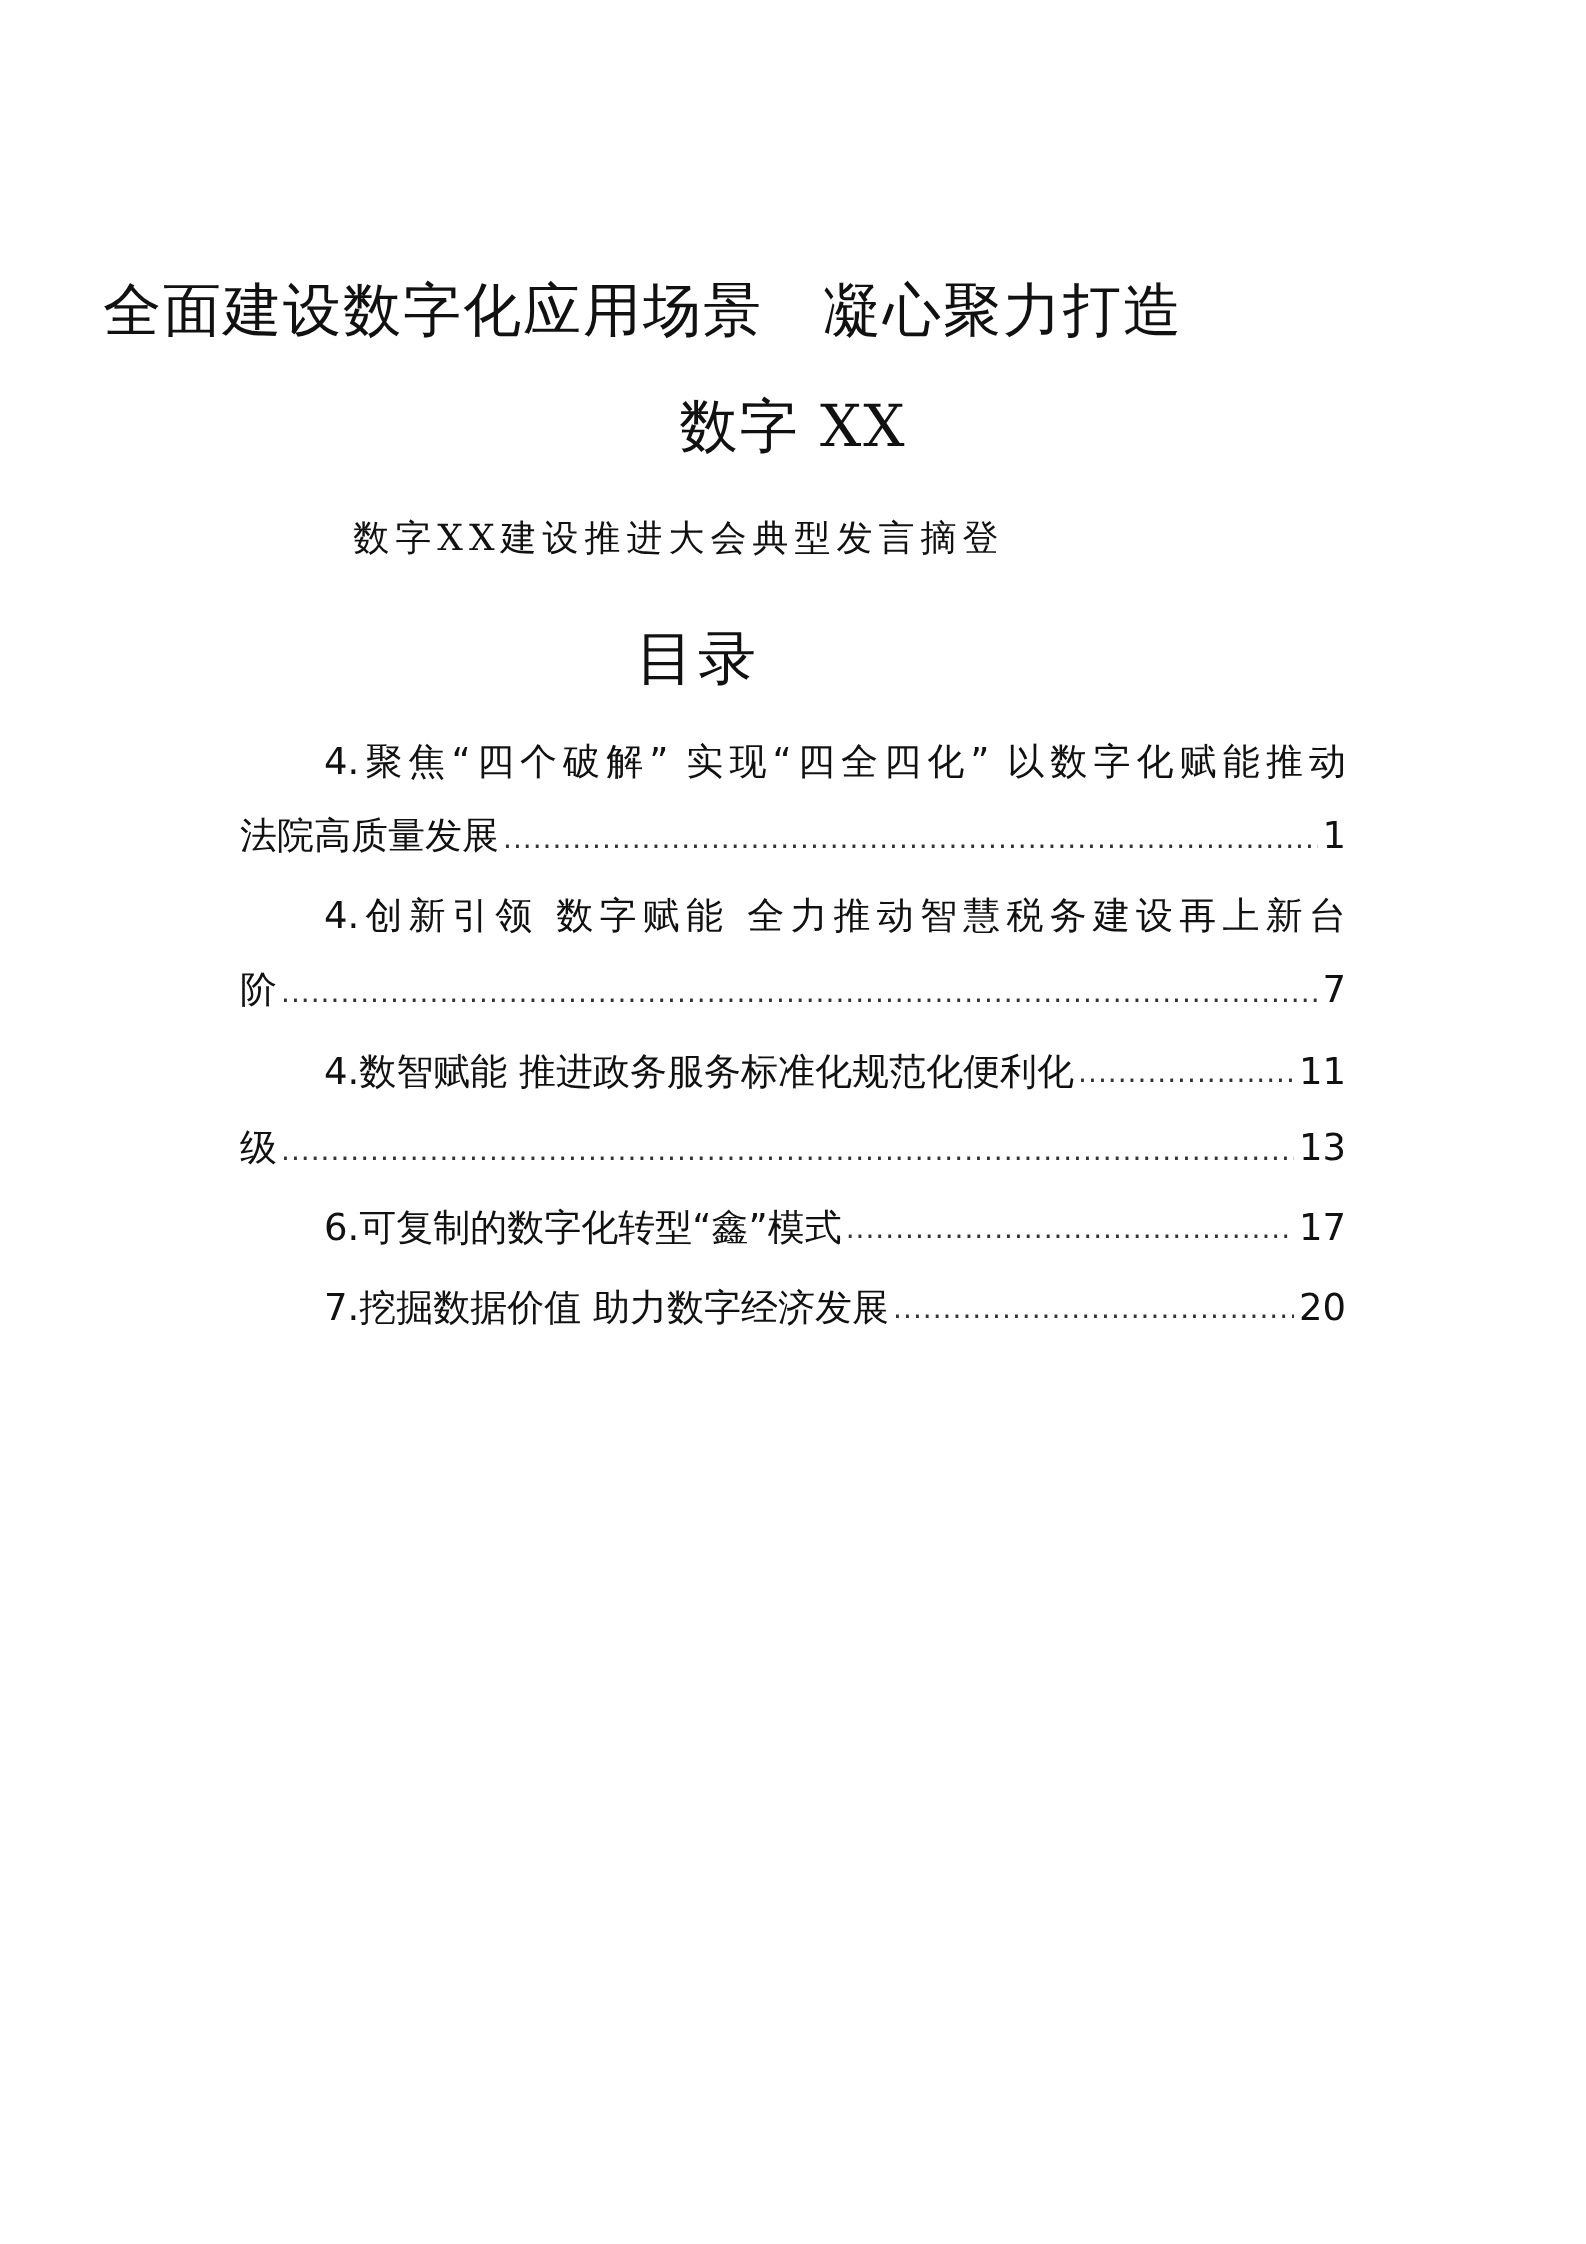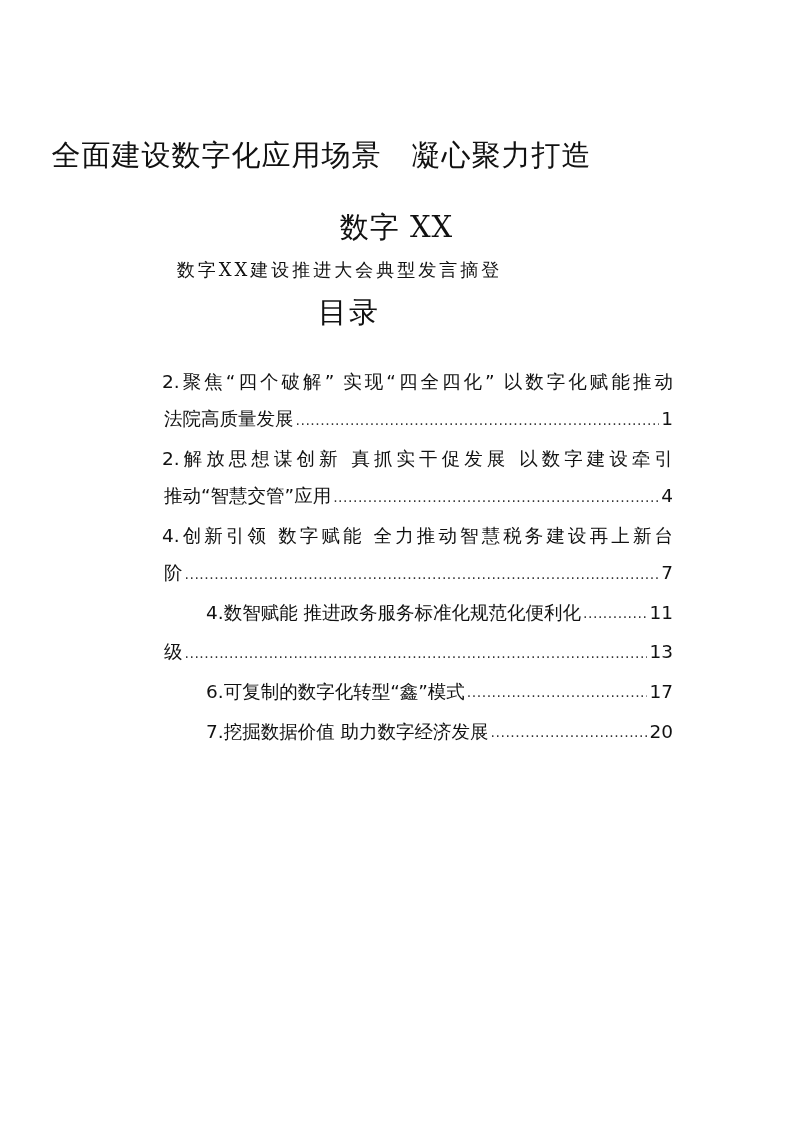--- a/index.html
+++ b/index.html
@@ -1,62 +1,54 @@
 <!DOCTYPE html>
 <html><head>
 <meta charset="utf-8">
 <style>
   html, body { margin:0; padding:0; background:#ffffff; }
   body { width:793px; height:1122px; position:relative; overflow:hidden; color:#111; }
   .title1 { position:absolute; left:0; width:643px; top:133px; text-align:center;
             font-family:"DejaVu Serif","Liberation Serif",serif; font-size:29px; letter-spacing:1px; line-height:44px; white-space:pre; }
-  .title2 { position:absolute; left:0; width:793px; top:205px; text-align:center;
+  .title2 { position:absolute; left:0; width:793px; top:191px; text-align:center;
             font-family:"DejaVu Serif","Liberation Serif",serif; font-size:29px; letter-spacing:1px; line-height:44px; }
   .subtitle { position:absolute; left:0; width:679px; top:256px; text-align:center;
             font-family:"DejaVu Serif","Liberation Serif",serif; font-size:18px; letter-spacing:3px; line-height:28px; }
-  .toc-heading { position:absolute; left:0; width:698px; top:290px; text-align:center;
+  .toc-heading { position:absolute; left:0; width:698px; top:307px; text-align:center;
             font-family:"DejaVu Serif","Liberation Serif",serif; font-size:29px; letter-spacing:2px; line-height:44px; }
   .toc { position:absolute; left:120px; width:553px; top:363px;
          font-family:"DejaVu Sans","Liberation Sans",sans-serif; font-size:18.5px; line-height:37.4px; }
   .entry { display:block; }
   .line1 { display:block; padding-left:42px; white-space:nowrap; text-align:justify; text-align-last:justify; }
-  .lastline { display:flex; align-items:baseline; white-space:nowrap;margin-left:44px; }
+  .lastline { display:flex; align-items:baseline; white-space:nowrap; }
   .lastline.indent { padding-left:42px;align-items:center; }
   .leader { flex:1; overflow:hidden; margin:0 2px; color:#333; }
   .leader::before { content:"........................................................................................................................................................................................................"; letter-spacing:0.5px; font-size:14px; }
   .page { flex:none; }
 </style>
 </head>
 <body>
 
 <div>
   <div class="title1">全面建设数字化应用场景　凝心聚力打造</div>
   <div class="title2">数字 XX</div>
   <div class="subtitle">数字XX建设推进大会典型发言摘登</div>
   <div class="toc-heading">目录</div>
 
   <div class="toc">
 
     <div class="entry">
-      <span class="line1">2.聚焦“四个破解” 实现“四全四化” 以数字化赋能推动</span>
+      <span class="line1">4.聚焦“四个破解” 实现“四全四化” 以数字化赋能推动</span>
       <span class="lastline">
         <span>法院高质量发展</span>
         <span class="leader"></span>
         <span class="page">1</span>
       </span>
     </div>
 
-    <div class="entry">
-      <span class="line1">2.解放思想谋创新  真抓实干促发展  以数字建设牵引</span>
-      <span class="lastline">
-        <span>推动“智慧交管”应用</span>
-        <span class="leader"></span>
-        <span class="page">4</span>
-      </span>
-    </div>
 
     <div class="entry">
       <span class="line1">4.创新引领  数字赋能  全力推动智慧税务建设再上新台</span>
       <span class="lastline">
         <span>阶</span>
         <span class="leader"></span>
         <span class="page">7</span>
       </span>
     </div>
 

